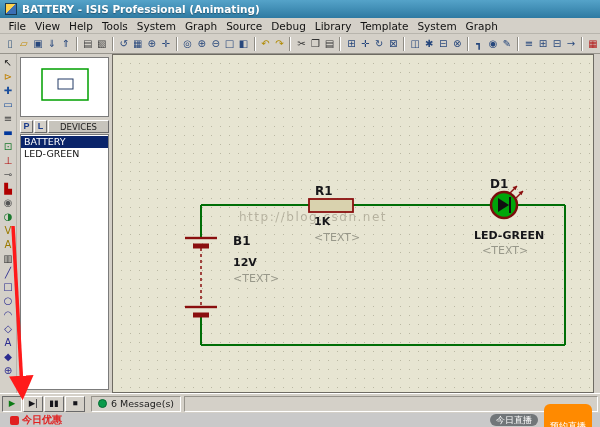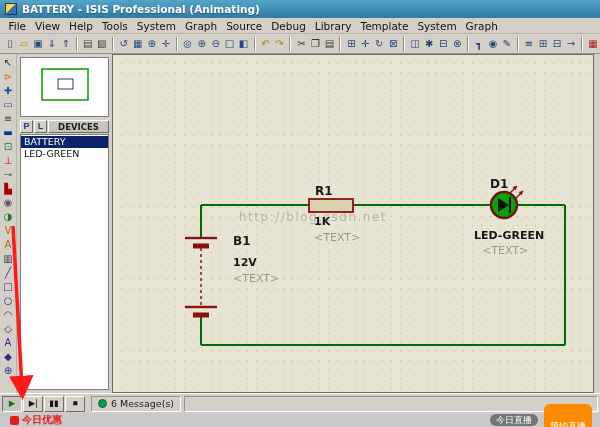--- a/index.html
+++ b/index.html
@@ -29,21 +29,21 @@
   .mode-toolbar{position:absolute;left:0;top:54px;width:17px;height:339px;background:#d4d0c8;
     border-right:1px solid #b8b5ad;display:flex;flex-direction:column;align-items:center;padding-top:2px;}
   .mode-icon{width:15px;height:14px;font-size:10px;line-height:14px;text-align:center;cursor:default;}
 
   
   .left-panel{position:absolute;left:17px;top:54px;width:95px;height:339px;background:#d4d0c8;}
   .overview{position:absolute;left:3px;top:3px;width:89px;height:60px;background:#fff;border:1px solid #7b7b7b;}
   .devices-head{position:absolute;left:3px;top:66px;width:89px;height:14px;display:flex;gap:1px;}
   .pl-btn{width:13px;height:13px;font-size:9px;font-weight:bold;color:#1a3c8c;line-height:11px;text-align:center;
     background:#d4d0c8;border:1px solid;border-color:#fff #6a6a6a #6a6a6a #fff;cursor:default;}
-  .dev-header{flex:1;height:13px;font-size:8.5px;font-weight:bold;text-align:center;line-height:12px;color:#1c1c1c;
+  .dev-header{flex:1;height:13px;font-size:8.5px;font-weight:normal;text-align:center;line-height:12px;color:#1c1c1c;
     background:#c7c4bc;border:1px solid;border-color:#fff #6a6a6a #6a6a6a #fff;}
   .device-list{position:absolute;left:3px;top:80px;width:89px;height:256px;background:#fff;border:1px solid #7b7b7b;padding-top:1px;}
   .device-item{height:12px;line-height:12px;font-size:9.5px;padding:0 3px;color:#111;cursor:default;white-space:nowrap;}
   .device-item.selected{background:#0a246a;color:#fff;}
 
   
   .canvas{position:absolute;left:112px;top:54px;width:482px;height:339px;border:1px solid #6e6b63;
     background-color:#e7e5d2;
     background-image:radial-gradient(#bab8a3 0.9px,transparent 1px);
     background-size:9px 9px;background-position:4px 4px;}

